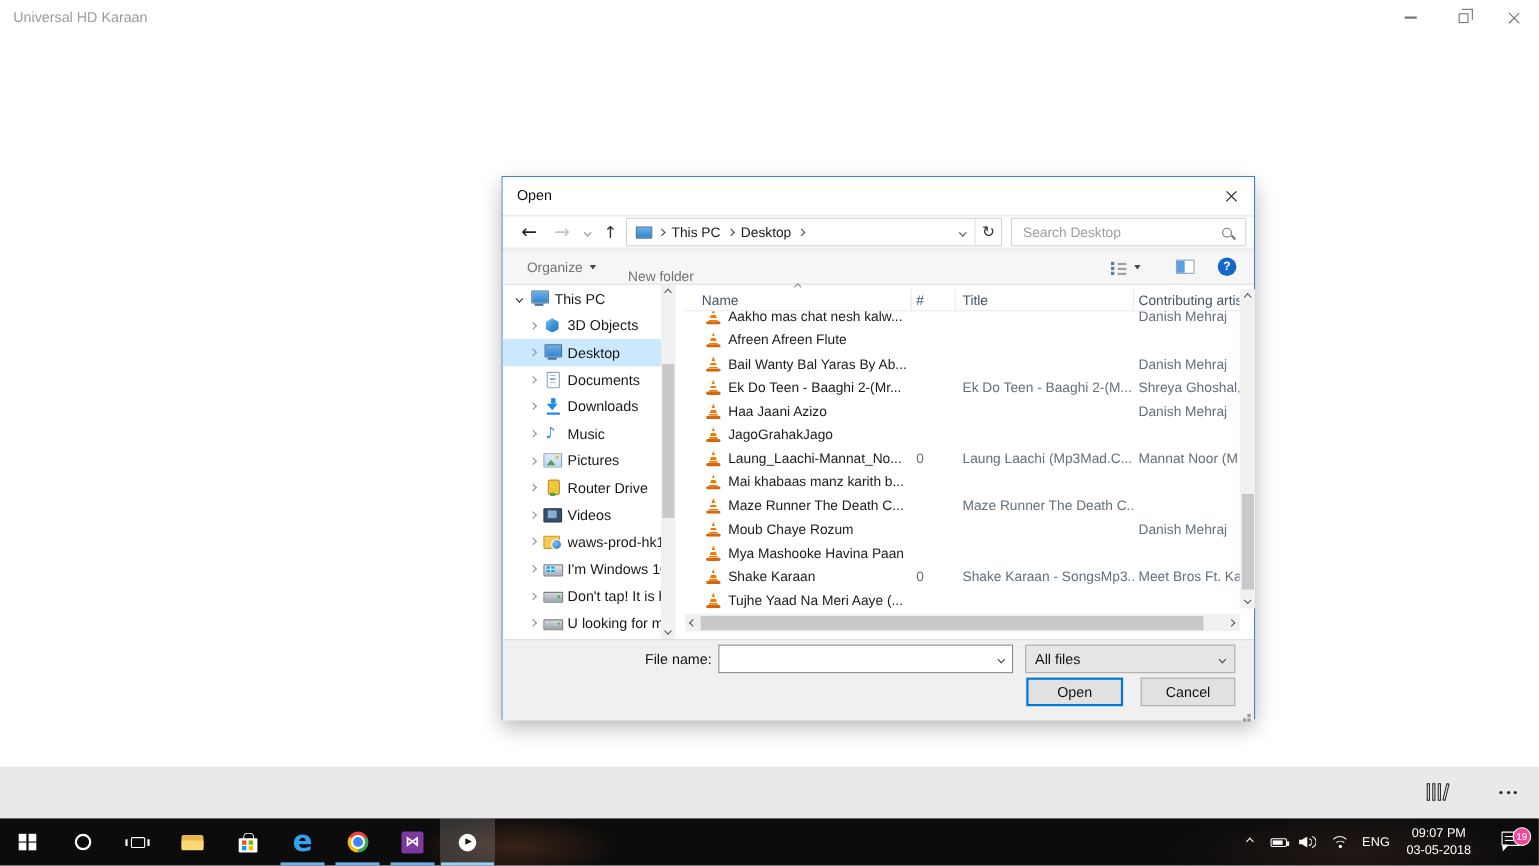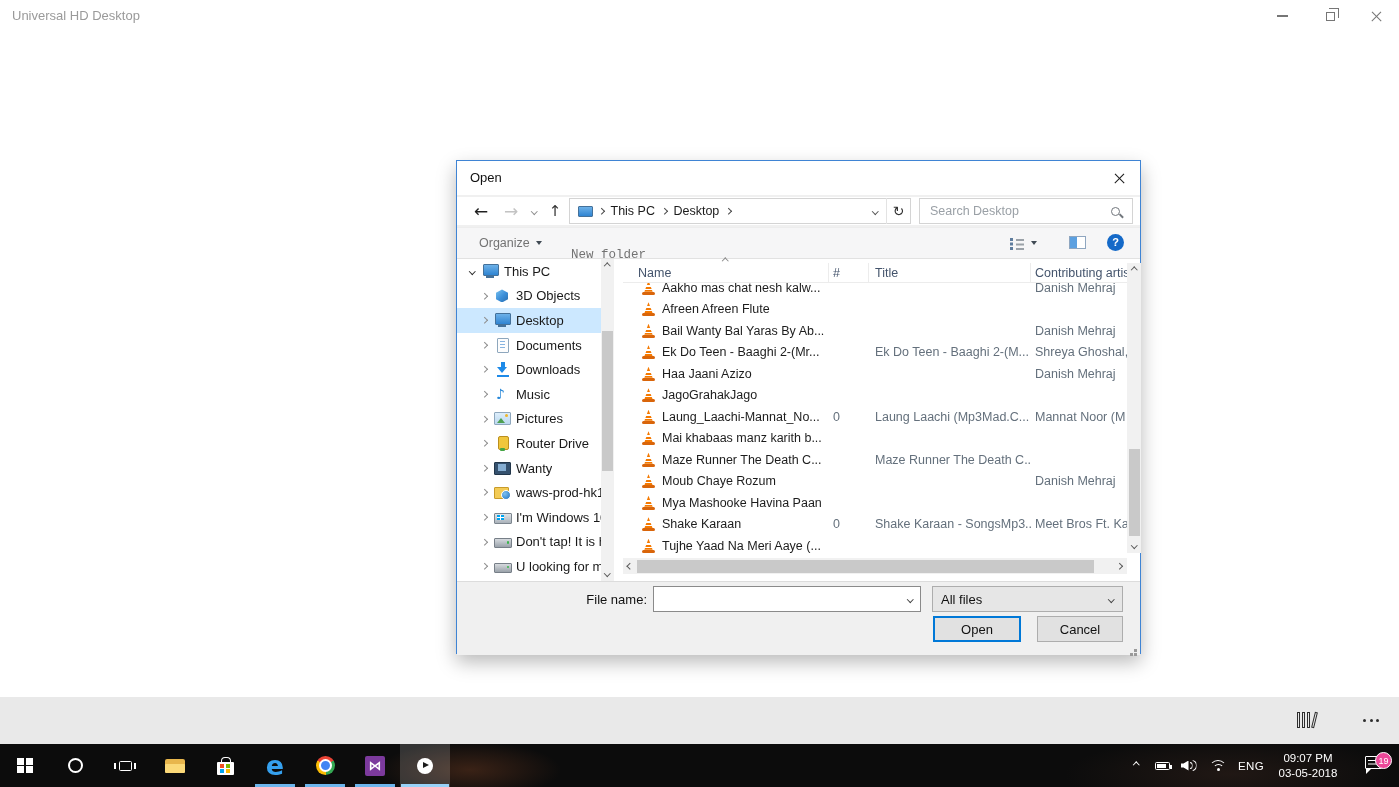--- a/index.html
+++ b/index.html
@@ -57,21 +57,21 @@
   .addr-chev { width:22px; color:#555; display:flex; justify-content:center; }
   .refresh { width:24px; height:26px; border-left:1px solid #e3e3e3; display:flex; align-items:center; justify-content:center; font-family:"DejaVu Sans",sans-serif; font-size:14px; color:#333; }
   .searchbox { position:absolute; left:462px; top:1px; width:214px; height:26px; border:1px solid #d4d4d4; background:#fff; display:flex; align-items:center; }
   .searchbox input { flex:1; border:none; outline:none; font-size:12.5px; color:#333; padding:0 6px 0 10px; font-family:"Liberation Sans",sans-serif; background:transparent; }
   .searchbox input::placeholder { color:#9aa0a6; }
   .mag { width:9px; height:9px; border:1.5px solid #71767c; border-radius:50%; position:relative; margin-right:12px; flex:none; }
   .mag:after { content:""; position:absolute; width:5px; height:1.5px; background:#71767c; transform:rotate(45deg); right:-4.5px; bottom:-1.5px; }
 
   .cmdrow { position:absolute; left:0; top:66px; width:100%; height:32px; background:#f6f6f7; border-top:1px solid #ededed; border-bottom:1px solid #e2e2e2; font-size:12.5px; color:#737373; }
   .organize { position:absolute; left:22px; top:0; height:30px; display:flex; align-items:center; gap:6px; }
-  .newfolder { position:absolute; left:114px; top:12px; height:30px; display:flex; align-items:center;font-family:Liberation Mono, monospace; }
+  .newfolder { position:absolute; left:114px; top:0; height:30px; display:flex; align-items:flex-end; }
   .viewsbtn { position:absolute; left:553px; top:0; height:30px; display:flex; align-items:center; gap:7px; }
   .views { width:14px; height:12px; position:relative; }
   .views:before { content:""; position:absolute; left:0; top:1px; width:3px; height:3px; background:#5f7d9e; box-shadow:0 4.5px #5f7d9e, 0 9px #5f7d9e; }
   .views:after  { content:""; position:absolute; left:6px; top:2px; width:8px; height:1.5px; background:#9aa1a8; box-shadow:0 4.5px #9aa1a8, 0 9px #9aa1a8; }
   .ppane { position:absolute; left:612px; top:8px; width:17px; height:13px; border:1px solid #8fa6c0; background:#fff; }
   .ppane:before { content:""; position:absolute; left:0; top:0; bottom:0; width:7px; background:#5ca0e0; }
   .hlp { position:absolute; left:650px; top:6px; width:17px; height:17px; border-radius:50%; background:#1469c8; color:#fff; text-align:center; font:bold 11px/17px "Liberation Sans",sans-serif; }
   .hlp:after { content:"?"; }
 
   .content { position:absolute; left:0; top:98px; width:100%; height:322px; background:#fff; }
@@ -215,21 +215,21 @@
   .tr-clock { width:78px; flex-direction:column; line-height:15px; font-size:11.5px; text-align:center; }
   .tr-action { width:52px; position:relative; }
   .ac { width:17px; height:13px; border:1.5px solid #fff; border-radius:1px; position:relative; margin-bottom:6px; }
   .ac:before { content:""; position:absolute; left:0; bottom:-5.5px; border:3px solid transparent; border-top-color:#fff; border-left-color:#fff; }
   .ac:after { content:""; position:absolute; left:2.5px; top:2.5px; width:8px; height:1.5px; background:#fff; box-shadow:0 3.5px #fff; }
   .badge { position:absolute; right:7px; bottom:18px; width:17px; height:17px; border-radius:50%; background:#ec4899; border:1.5px solid #fff; color:#fff; font-size:9px; display:flex; align-items:center; justify-content:center; }
 </style>
 </head>
 <body>
 
-<div class="app-title">Universal HD Desktop</div>
+<div class="app-title">Universal HD Karaan</div>
 <div class="winctl" style="left:1259px;">
     <span class="minbar"></span>
   </div>
 <div class="winctl" style="left:1307px;">
     <span class="rest"></span>
   </div>
 <div class="winctl" style="left:1353px;">
     <span class="xico"></span>
   </div>
 
@@ -359,21 +359,21 @@
             <span class="cv r sm"></span>
           </span>
         <span class="ti ti-router"></span>
         <span class="tlabel">Router Drive</span>
       </div>
       <div class="trow child">
         <span class="texp">
             <span class="cv r sm"></span>
           </span>
         <span class="ti ti-videos"></span>
-        <span class="tlabel">Wanty</span>
+        <span class="tlabel">Videos</span>
       </div>
       <div class="trow child">
         <span class="texp">
             <span class="cv r sm"></span>
           </span>
         <span class="ti ti-netfolder"></span>
         <span class="tlabel">waws-prod-hk1-</span>
       </div>
       <div class="trow child">
         <span class="texp">

